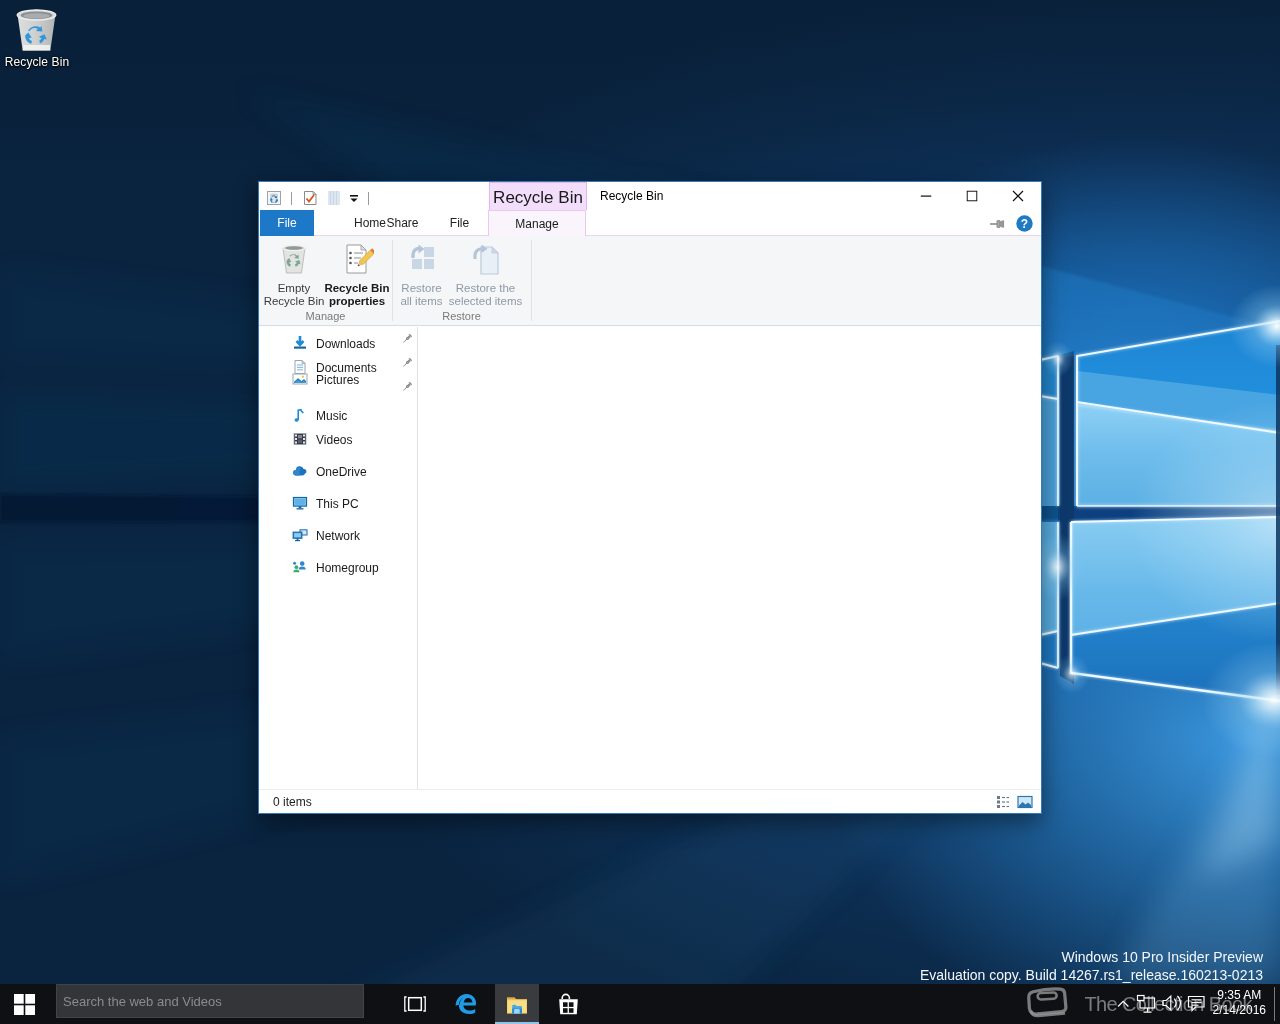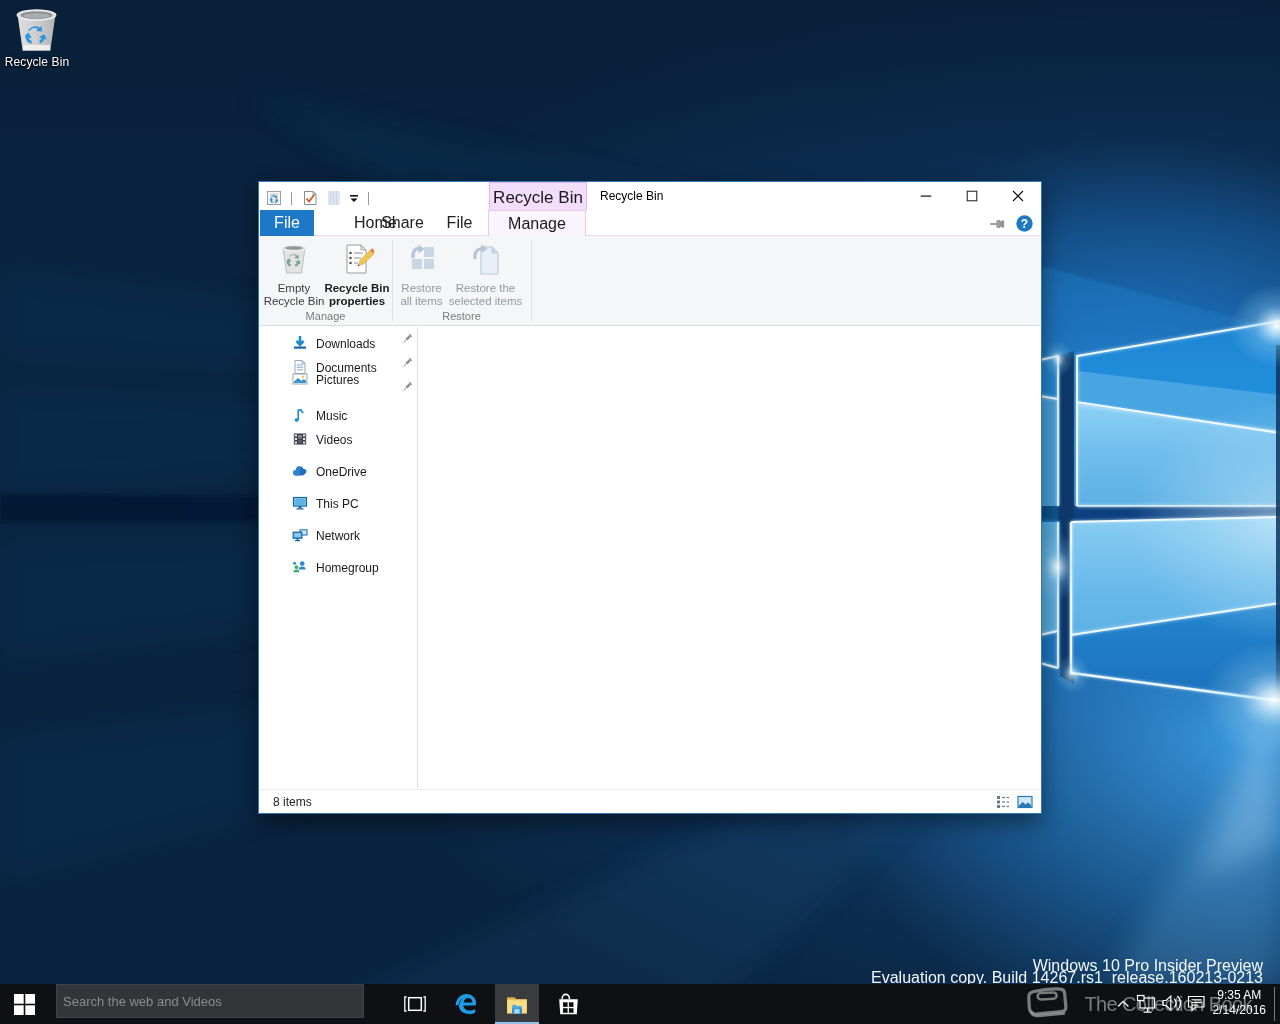--- a/index.html
+++ b/index.html
@@ -1,33 +1,33 @@
 <!DOCTYPE html>
 <html><head>
 <meta charset="utf-8">
 <style>
 * { margin:0; padding:0; box-sizing:border-box; }
 html,body { width:1280px; height:1024px; overflow:hidden; font-family:"Liberation Sans", sans-serif; }
 #wall { position:absolute; left:0; top:0; width:1280px; height:1024px; }
 #deskicon { position:absolute; left:4px; top:7px; width:66px; text-align:center; color:#fff; font-size:12px; }
 #deskicon .lbl { margin-top:2px; text-shadow:0 1px 2px #000, 0 0 3px #000; letter-spacing:0.1px; }
-#deskinfo { position:absolute; right:17px; bottom:40px; text-align:right; color:#f4f7fa; font-size:16px; line-height:12px; }
+#deskinfo { position:absolute; right:17px; bottom:40px; text-align:right; color:#f4f7fa; font-size:14px; line-height:18px; }
 
 
 #win { position:absolute; left:258px; top:181px; width:784px; height:633px; background:#fff; border:1px solid #337ab7; box-shadow:0 8px 22px rgba(0,0,0,0.45); }
 #titlebar { position:relative; height:28px; background:#fff; }
 .qat { position:absolute; top:8px; display:flex; align-items:center; }
 .qsep { width:1px; height:13px; background:#9a9a9a; }
 #rbtools { position:absolute; left:230px; top:0px; width:98px; height:28px; background:#f2defa; border:1px solid #e2b8ea; border-bottom:none; color:#1a1a1a; font-size:17px; text-align:center; line-height:29px; }
 #wtitle { position:absolute; left:341px; top:7px; font-size:12px; color:#000; }
 .capbtn { position:absolute; top:0; width:46px; height:28px; }
 .capbtn svg { position:absolute; left:50%; top:50%; transform:translate(-50%,-50%); }
 
 #tabs { position:relative; height:26px; background:#fff; border-bottom:1px solid #ecd3f2; }
-.tab { position:absolute; top:0; height:40px; font-size:16px; color:#222; text-align:center; line-height:26px; }
+.tab { position:absolute; top:0; height:40px; font-size:12px; color:#222; text-align:center; line-height:26px; }
 #tab-file { left:1px; width:54px; background:#1e78c8; color:#fff; }
 #tab-manage { left:229px; width:98px; background:#faf4fc; border:1px solid #e9c9f0; border-bottom:none; color:#1a1a1a; }
 
 #ribbon { position:relative; height:90px; background:#f5f6f7; border-bottom:1px solid #dadbdc; }
 .rgroup-label { position:absolute; bottom:3px; font-size:11px; color:#7a7a7a; text-align:center; }
 .rsep { position:absolute; top:4px; bottom:4px; width:1px; background:#e2e3e4; }
 .rbtn { position:absolute; top:4px; text-align:center; font-size:11.5px; color:#3b3b3b; line-height:13px; }
 .rbtn .ric { margin:2px auto 3px; }
 .rbtn.dis { color:#8e9aa5; }
 
@@ -435,21 +435,21 @@
           <g transform="rotate(45 5.5 5.5)" fill="#8f8f8f">
             <rect x="3.9" y="0.4" width="3.2" height="1.3"></rect>
             <rect x="4.35" y="1.7" width="2.3" height="3.2"></rect>
             <polygon points="3.6,4.9 7.4,4.9 5.5,6.8"></polygon>
             <rect x="5.2" y="5.5" width="0.7" height="4.6"></rect>
           </g>
         </svg>
     </div>
   </div>
   <div id="status">
-    <span class="cnt">8 items</span>
+    <span class="cnt">0 items</span>
     <svg style="position:absolute;right:30px;top:4px;" width="16" height="16" viewBox="0 0 16 16">
         <g fill="#6a7a8a">
           <rect x="2" y="2" width="3" height="3"></rect>
           <rect x="2" y="6.5" width="3" height="3"></rect>
           <rect x="2" y="11" width="3" height="3"></rect>
         </g>
         <g stroke="#6a7a8a" stroke-width="1.2">
           <line x1="7" y1="3.5" x2="10" y2="3.5"></line>
           <line x1="11.5" y1="3.5" x2="14" y2="3.5"></line>
           <line x1="7" y1="8" x2="10" y2="8"></line>

